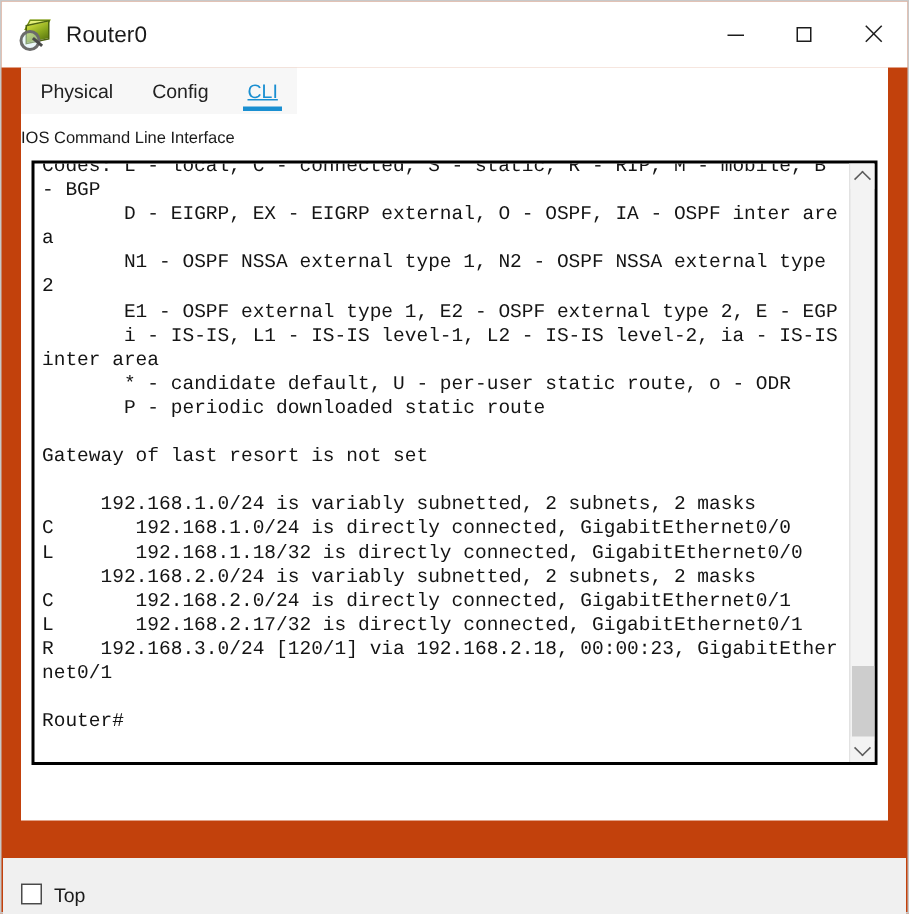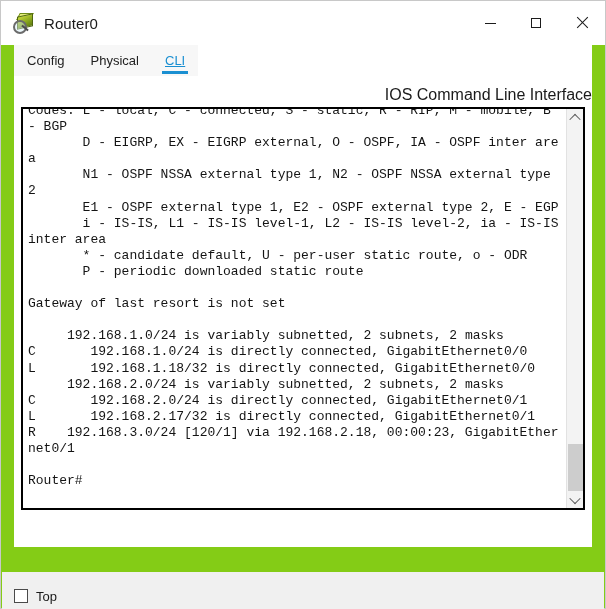--- a/index.html
+++ b/index.html
@@ -12,21 +12,21 @@
     background: #f0f0f0;
     font-family: "Liberation Sans", sans-serif;
     overflow: hidden;
   }
 
   #window {
     position: absolute;
     left: 0; top: 0;
     width: 606px;
     height: 609px;
-    background: #84cc16;
+    background: #c2410c;
     box-sizing: border-box;
     border: 1px solid #c8c8c8;
     padding-left: 32px;
   }
 
   
   #titlebar {
     position: absolute;
     left: 0; top: 0;
     width: 604px;
@@ -162,22 +162,22 @@
     position: absolute;
     left: 13px; top: 75px;
     width: 578px;
     height: 471px;
     background: #ffffff;
   }
   #panel-heading {
     position: absolute;
     left: 0; top: 10px;
     width: 578px;
-    text-align: right;
-    font-size: 16px;
+    text-align: left;
+    font-size: 11px;
     color: #1a1a1a;
   }
 
   
   #terminal-wrap {
     position: absolute;
     left: 7px; top: 31px;
     width: 564px;
     height: 403px;
     border: 2px solid #000000;
@@ -317,24 +317,24 @@
         <span class="glyph-max"></span>
       </button>
       <button class="win-btn" id="close-button">
         <span class="glyph-close"></span>
       </button>
     </div>
   </div>
 
   <div id="tabstrip">
     <div class="tab">
+      <span>Physical</span>
+    </div>
+    <div class="tab">
       <span>Config</span>
-    </div>
-    <div class="tab">
-      <span>Physical</span>
     </div>
     <div class="tab active">
       <span>CLI</span>
     </div>
     <div id="tabstrip-filler"></div>
   </div>
 
   <div id="tabpanel">
 
     <div id="panel-heading">IOS Command Line Interface</div>

